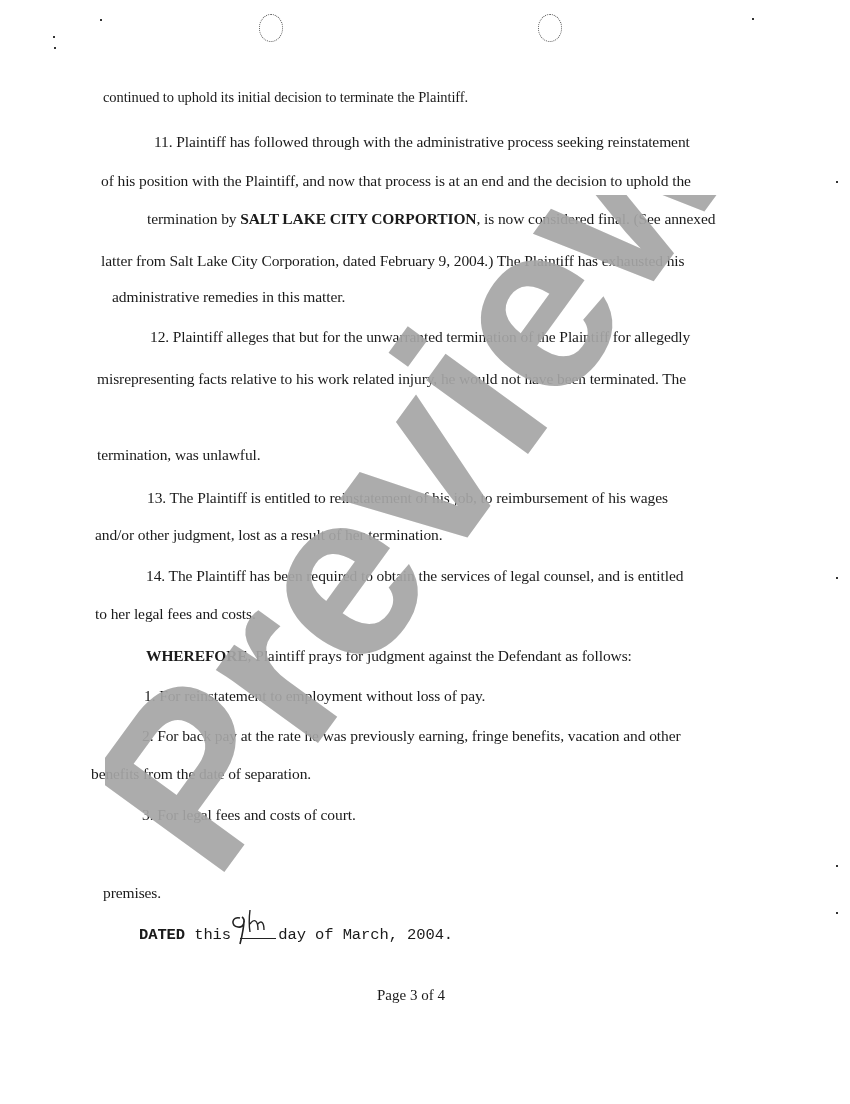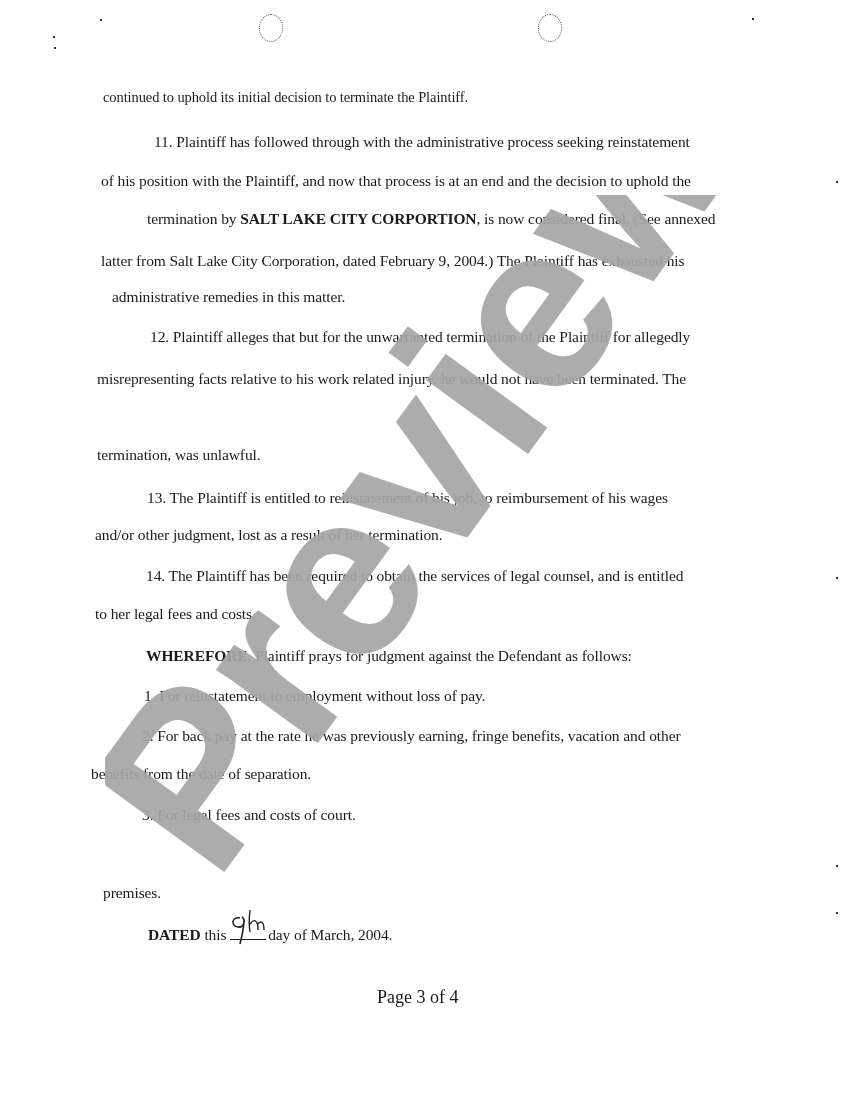--- a/index.html
+++ b/index.html
@@ -12,21 +12,21 @@
     position: absolute; font-size: 15.5px; white-space: nowrap; letter-spacing: -0.1px;
     transform-origin: left center;
   }
   .line b { font-weight: bold; }
   .hole { position: absolute; width: 22px; height: 26px; border: 1px dotted #555; border-radius: 50%; }
   .speck { position: absolute; width: 2px; height: 2px; background: #333; }
   .watermark {
     position: absolute; left: 105px; top: 195px; width: 700px; height: 720px; pointer-events: none;
   }
   .sig { position: absolute; }
-  .footer { position: absolute; left: 377px; top: 987px; font-size: 18px; }
+  .footer { position: absolute; left: 377px; top: 987px; font-size: 15px; }
 </style>
 </head>
 <body>
 
 <div class="page">
 
   <div class="hole" style="left:259px;top:14px;"></div>
   <div class="hole" style="left:538px;top:14px;"></div>
   <div class="speck" style="left:100px;top:19px;"></div>
   <div class="speck" style="left:53px;top:36px;"></div>
@@ -60,21 +60,21 @@
   <div class="line" style="left:146px;top:647px;">
     <b>WHEREFORE</b><span>, Plaintiff prays for judgment against the Defendant as follows:</span>
   </div>
 
   <div class="line" style="left:144px;top:687px;">1.  For reinstatement to employment without loss of pay.</div>
   <div class="line" style="left:142px;top:727px;">2.  For back pay at the rate he was previously earning, fringe benefits, vacation and other</div>
   <div class="line" style="left:91px;top:765px;">benefits from the date of separation.</div>
   <div class="line" style="left:142px;top:806px;">3. For legal fees and costs of court.</div>
   <div class="line" style="left:88px;top:884px;margin-left:15px;">premises.</div>
 
-  <div class="line" style="left:148px;top:926px;">
+  <div class="line" style="left:139px;top:926px;font-family:Liberation Mono, monospace;">
     <b>DATED</b><span> this </span><span style="display:inline-block;width:36px;border-bottom:1px solid #222;margin-right:2px;"></span><span>day of March, 2004.</span>
   </div>
 
   <svg class="sig" style="left:226px;top:908px;" width="44" height="40" viewBox="0 0 44 40">
     <path d="M14 10 C 6 8, 4 18, 12 19 C 18 20, 20 12, 16 9 M18 12 C 18 20, 16 28, 14 36" fill="none" stroke="#222" stroke-width="1.6"></path>
     <path d="M24 2 C 23 10, 23 18, 24 24 M24 16 C 28 10, 32 12, 32 22 M32 16 C 35 12, 38 14, 38 22" fill="none" stroke="#222" stroke-width="1.4"></path>
   </svg>
 
   <svg class="watermark" viewBox="0 0 700 720">
     <text x="0" y="0" transform="translate(110,690) rotate(-54)" font-family="Liberation Sans, DejaVu Sans, sans-serif" font-weight="bold" font-size="238" fill="#a6a6a6" opacity="0.92">Preview</text>

